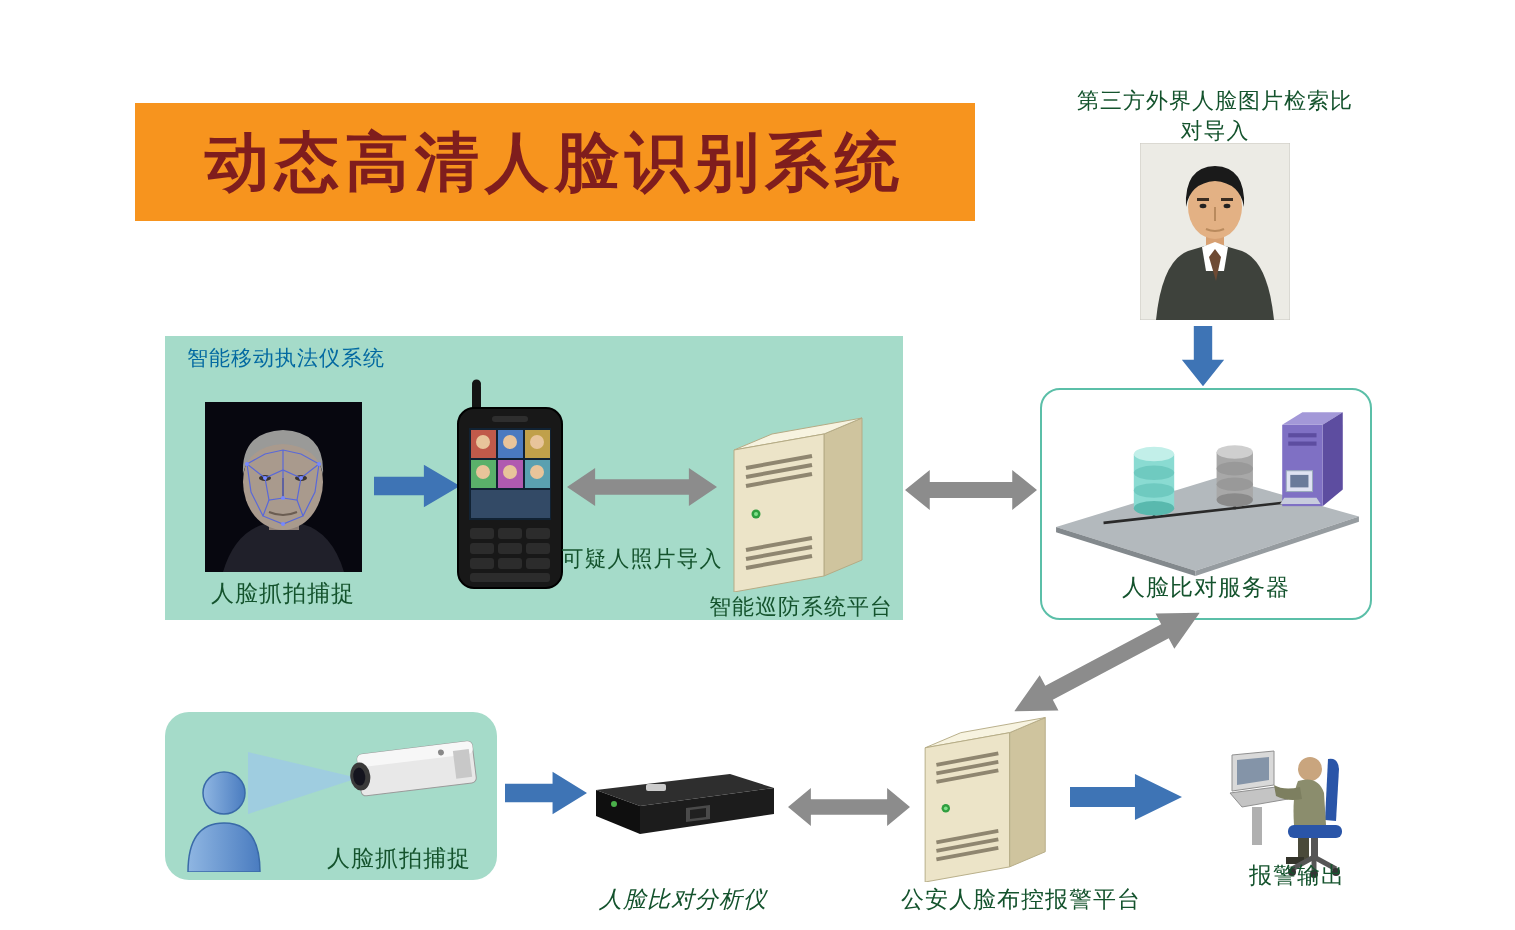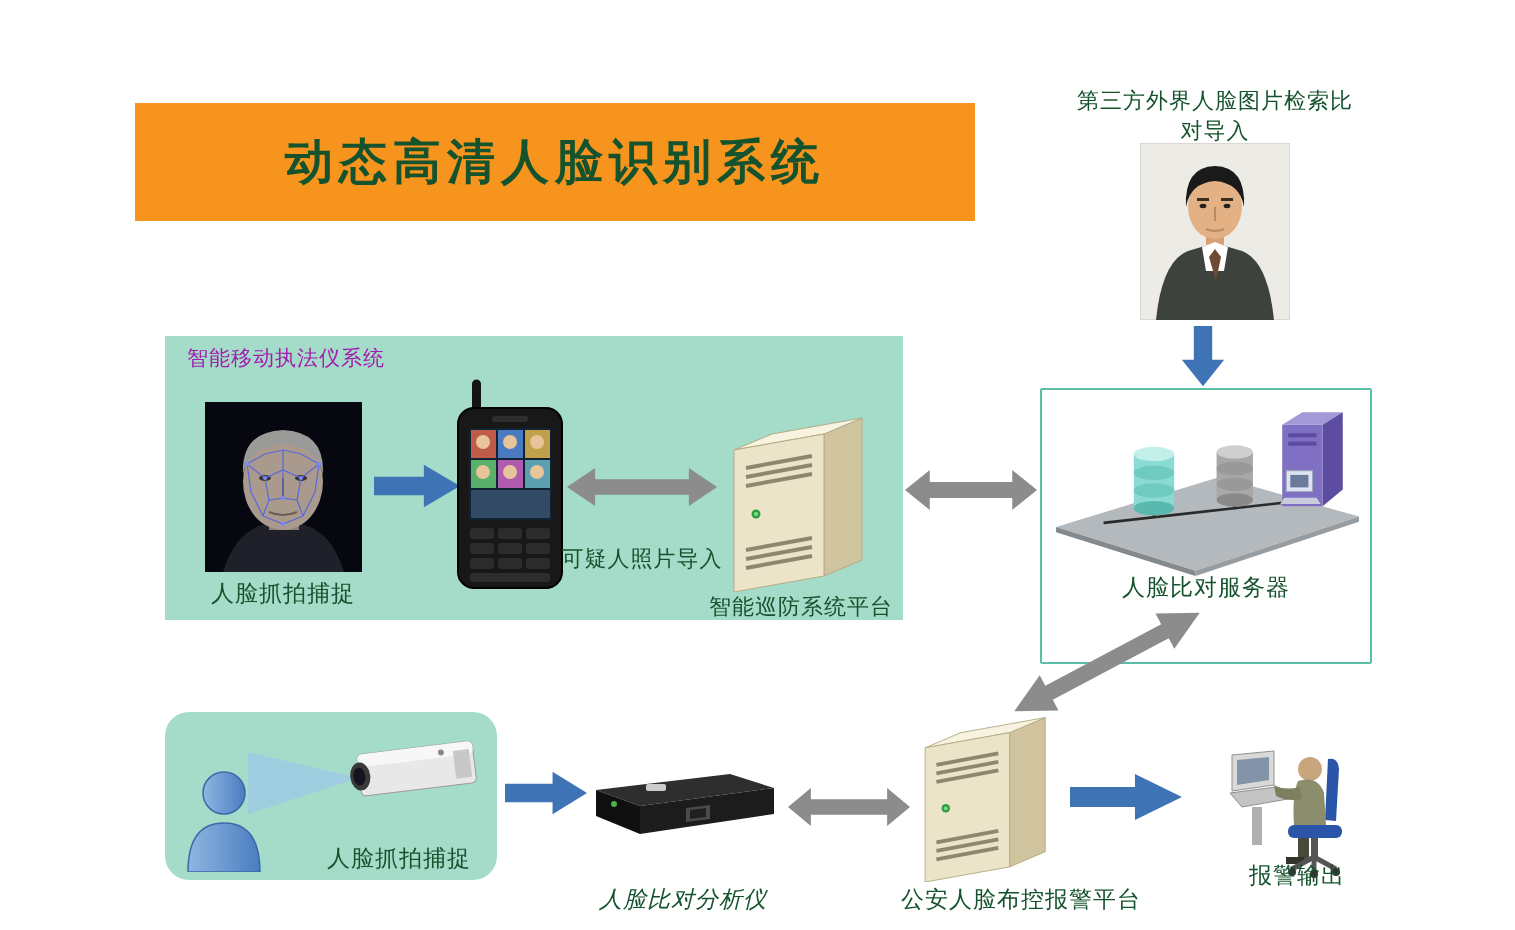--- a/index.html
+++ b/index.html
@@ -1,21 +1,21 @@
 <!DOCTYPE html>
 <html><head>
 <meta charset="utf-8">
 <style>
   * { margin:0; padding:0; box-sizing:border-box; }
   body { font-family:"Liberation Sans","DejaVu Sans",sans-serif; background:#ffffff; }
   #canvas { position:relative; width:1515px; height:930px; background:#ffffff; overflow:hidden; }
   .abs { position:absolute; }
   .cap { font-size:23px; color:#14532d; text-align:center; letter-spacing:1px; }
-  .banner-text { color:#14532d; font-size:48px; font-weight:900; letter-spacing:6px; white-space:nowrap; }
-  .red-label { font-size:21px; color:#a21caf; letter-spacing:1px; }
+  .banner-text { color:#7f1d1d; font-size:64px; font-weight:900; letter-spacing:6px; white-space:nowrap; }
+  .red-label { font-size:21px; color:#0369a1; letter-spacing:1px; }
   svg { display:block; }
 </style>
 </head>
 <body>
 
 <div id="canvas">
 
   <div class="abs" style="left:135px;top:103px;width:840px;height:118px;background:#F7941E;display:flex;align-items:center;justify-content:center;">
     <div class="banner-text">动态高清人脸识别系统</div>
   </div>
@@ -146,21 +146,21 @@
     </svg>
   </div>
   <div class="abs cap" style="left:703px;top:592px;width:196px;font-size:22px;">智能巡防系统平台</div>
 
   <div class="abs" style="left:905px;top:468px;width:132px;height:44px;">
     <svg viewBox="0 0 160 44" width="100%" height="100%" preserveAspectRatio="none">
       <polygon points="0,22 30,2 30,14 130,14 130,2 160,22 130,42 130,30 30,30 30,42" fill="#8C8C8C"></polygon>
     </svg>
   </div>
 
-  <div class="abs" style="left:1040px;top:388px;width:332px;height:276px;background:#fff;border:2px solid #5BBFA8;border-radius:2px;">
+  <div class="abs" style="left:1040px;top:388px;width:332px;height:232px;background:#fff;border:2px solid #5BBFA8;border-radius:20px;">
     <div class="abs" style="left:6px;top:14px;width:318px;height:172px;">
       <svg viewBox="0 0 315 165" width="100%" height="100%" preserveAspectRatio="none">
         <polygon points="8,118 170,70 308,108 146,160" fill="#b3b9bd"></polygon>
         <polygon points="8,118 146,160 146,165 8,123" fill="#83898d"></polygon>
         <polygon points="146,160 308,108 308,113 146,165" fill="#969ca0"></polygon>
         <polyline points="55,114 258,92" stroke="#2a2a2a" stroke-width="2.5" fill="none"></polyline>
         <line x1="105" y1="109" x2="105" y2="98" stroke="#2a2a2a" stroke-width="2.5"></line>
         <line x1="185" y1="101" x2="185" y2="90" stroke="#2a2a2a" stroke-width="2.5"></line>
         <rect x="85" y="48" width="40" height="52" fill="#8adbd2"></rect>
         <ellipse cx="105" cy="100" rx="20" ry="7" fill="#59b9ae"></ellipse>

